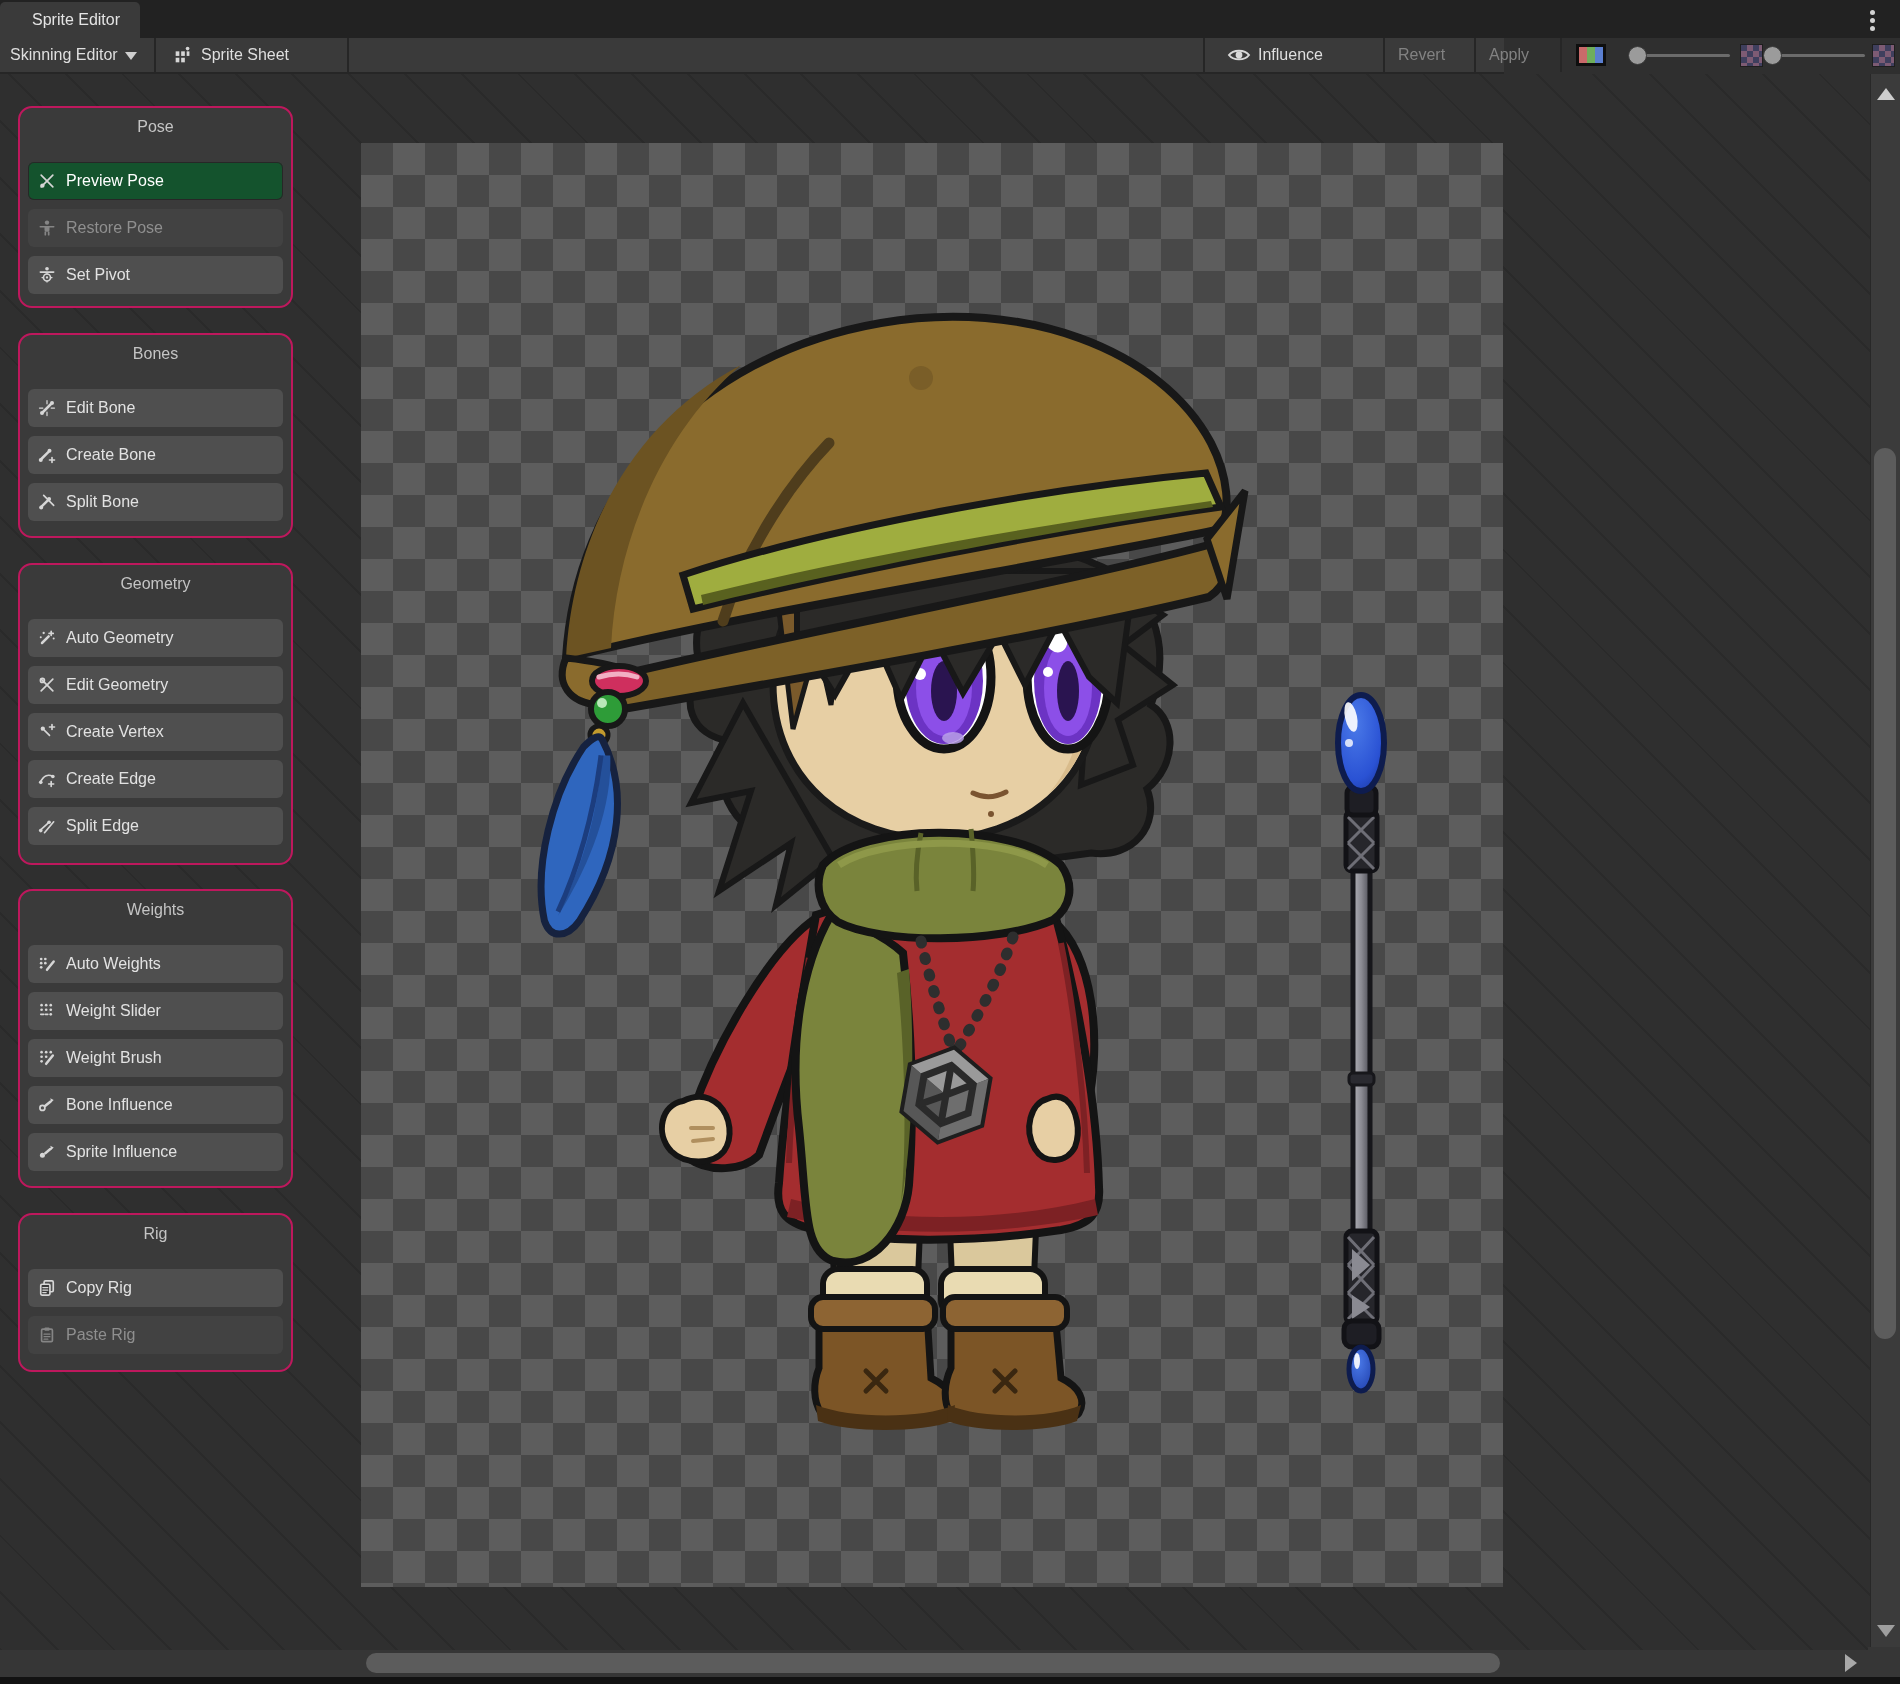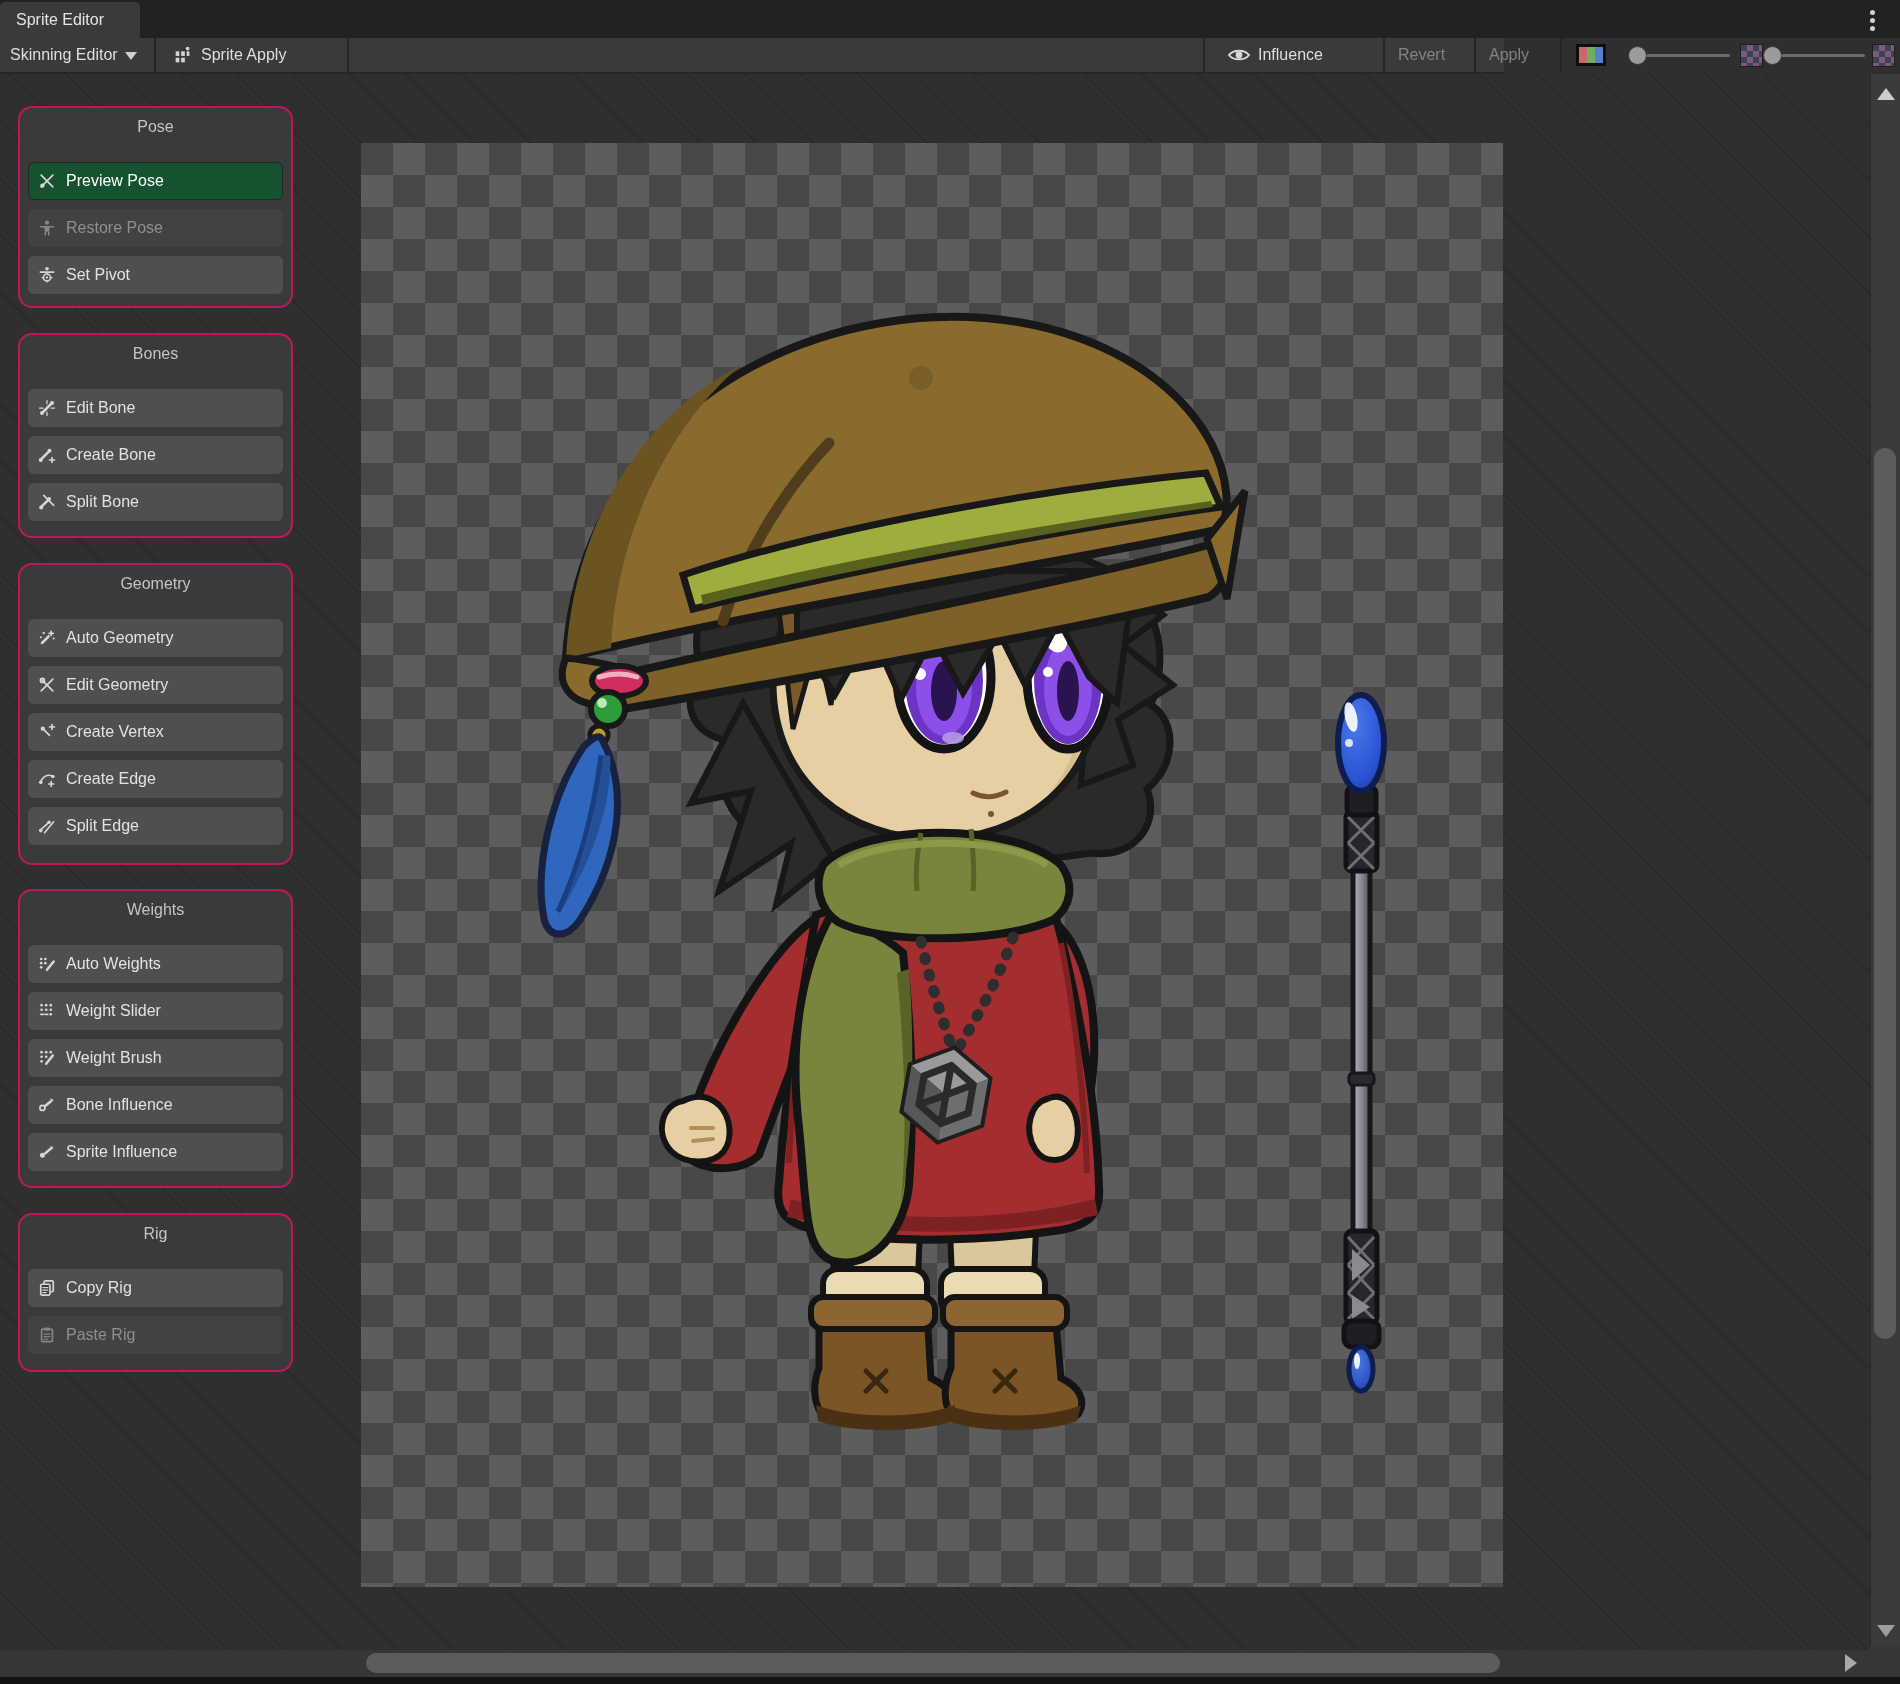--- a/index.html
+++ b/index.html
@@ -6,21 +6,21 @@
   body{
     position:relative;width:1900px;height:1684px;overflow:hidden;
     background:#2F2F2F;font-family:"Liberation Sans",sans-serif;
     -webkit-font-smoothing:antialiased;
   }
   
   .tabbar{position:absolute;left:0;top:0;width:1900px;height:38px;background:#222222;}
   .tab{
     position:absolute;left:0;top:2px;height:36px;width:140px;background:#3A3A3A;
     border-radius:5px 5px 0 0;color:#E4E4E4;font-size:16px;line-height:36px;
-    padding-left:16px;box-sizing:border-box;
+    padding-left:32px;box-sizing:border-box;
   }
   .kebab{position:absolute;left:1862px;top:7px;width:20px;height:26px;cursor:pointer;}
   .kebab i{display:block;width:5px;height:5px;border-radius:50%;background:#D2D2D2;margin:3px auto;}
   
   .toolbar{
     position:absolute;left:0;top:38px;width:1504px;height:36px;background:#3A3A3A;
     border-bottom:2px solid #262626;box-sizing:border-box;color:#DFDFDF;font-size:16px;
   }
   .toolbar .item{position:absolute;top:0;height:34px;display:flex;align-items:center;gap:7px;white-space:nowrap;}
   .tdiv{position:absolute;top:0;width:2px;height:34px;background:#262626;}
@@ -106,21 +106,21 @@
     <svg width="22" height="22" viewBox="0 0 24 24">
       <g fill="#D6D6D6">
           <rect x="4" y="8" width="4" height="5"></rect>
           <rect x="10" y="8" width="4" height="5"></rect>
       <rect x="4" y="15" width="4" height="5"></rect>
           <rect x="10" y="15" width="4" height="5"></rect>
       <rect x="16" y="8" width="3" height="5"></rect>
           <circle cx="17" cy="5" r="2"></circle>
         </g>
     </svg>
-    <span>Sprite Apply</span>
+    <span>Sprite Sheet</span>
   </div>
   <div class="tdiv" style="left:347px;"></div>
 
   <div class="tdiv" style="left:1203px;"></div>
   <div class="item" style="left:1227px;">
     <svg width="24" height="24" viewBox="0 0 24 24">
       <path d="M2,12 C6.2,6.2 17.8,6.2 22,12 C17.8,17.8 6.2,17.8 2,12 Z" fill="none" stroke="#D8D8D8" stroke-width="2"></path>
       <circle cx="12" cy="12" r="3.4" fill="#D8D8D8"></circle>
     </svg>
     <span>Influence</span>

